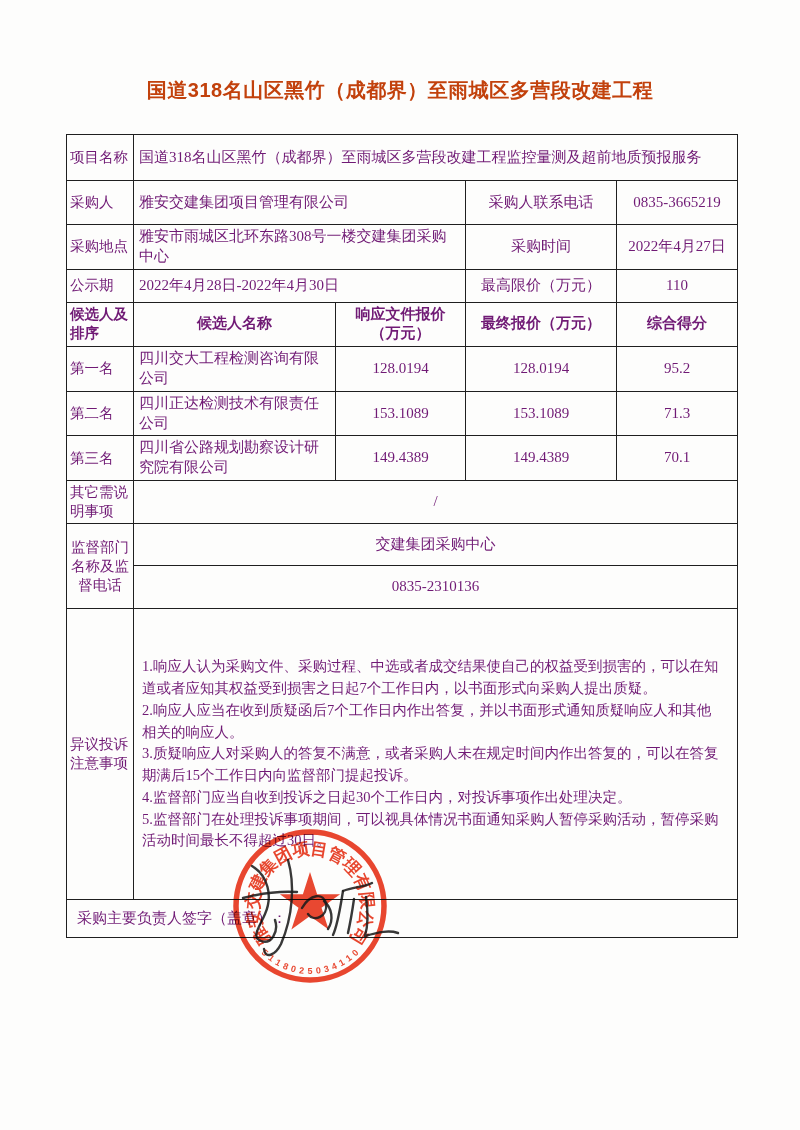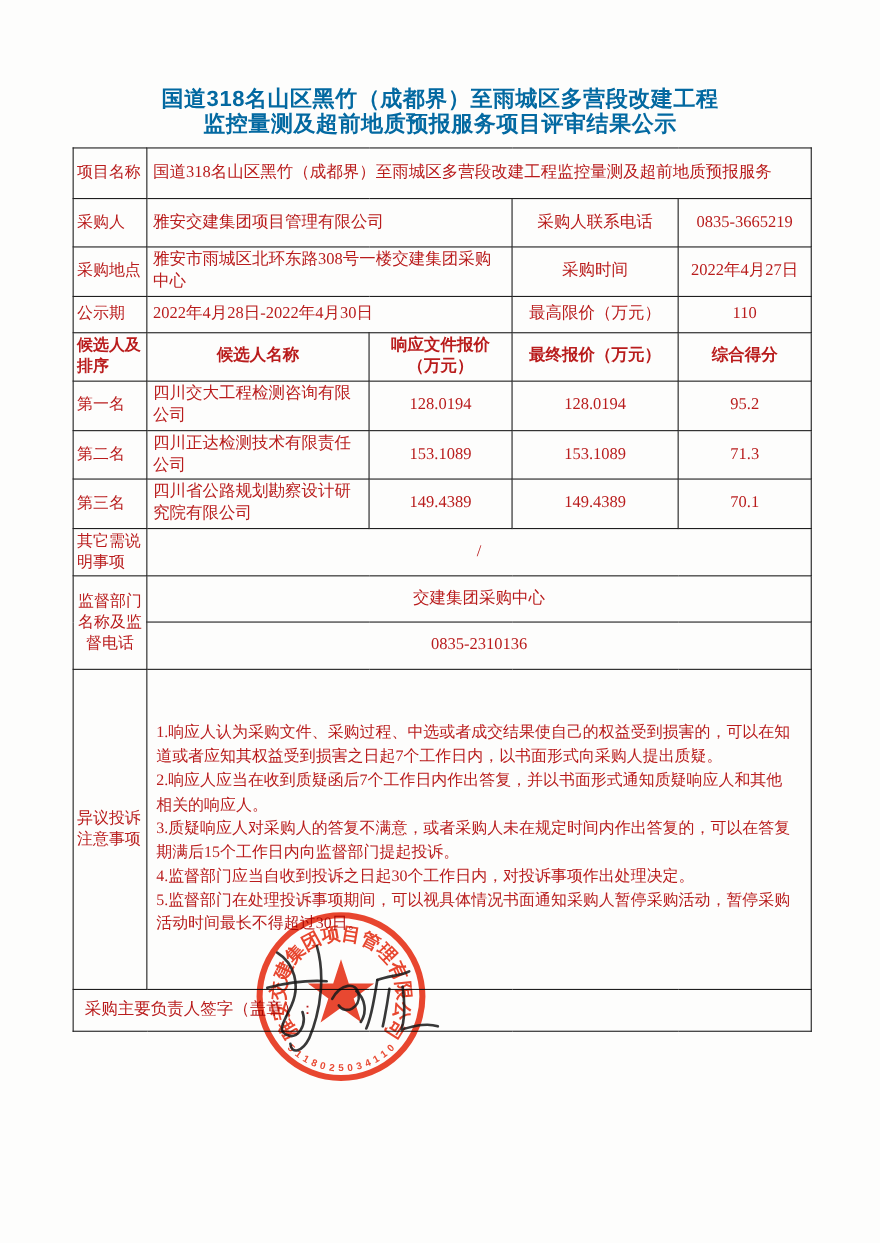--- a/index.html
+++ b/index.html
@@ -14,38 +14,38 @@
   .doc-title {
     position: absolute;
     top: 79px;
     left: 0;
     width: 100%;
     text-align: center;
     font-family: "Liberation Sans", "DejaVu Sans", sans-serif;
     font-weight: 700;
     font-size: 20px;
     line-height: 23px;
-    color: #0369a1;
+    color: #c2410c;
     letter-spacing: 0.5px;
   }
   table.announcement {
     position: absolute;
     left: 66px;
     top: 134px;
     width: 671px;
     border-collapse: collapse;
     table-layout: fixed;
   }
   td {
     border: 1.6px solid #1f1f1f;
     font-size: 15px;
     line-height: 1.32;
     padding: 2px 5px;
     vertical-align: middle;
-    color: #b91c1c;
+    color: #701a75;
     overflow: hidden;
   }
   td.lbl { font-size: 14.5px; padding: 2px 1px 2px 3px; }
   td.lbl-c { text-align: center; padding: 2px 1px; }
   td.c { text-align: center; }
   tr.r1  { height: 46px; }
   tr.r2  { height: 44px; font-family: Liberation Serif, serif; }
   tr.r3  { height: 42px; }
   tr.r4  { height: 33px; }
   tr.r5  { height: 40px; font-weight: bold; }
@@ -84,21 +84,20 @@
     stroke-linecap: round; stroke-linejoin: round; opacity: 0.88;
   }
 </style>
 </head>
 <body>
 
 <div>
 
   <div class="doc-title">
     <div>国道318名山区黑竹（成都界）至雨城区多营段改建工程</div>
-    <div>监控量测及超前地质预报服务项目评审结果公示</div>
   </div>
 
   <table class="announcement">
     <colgroup>
       <col style="width:67px">
         <col style="width:202px">
         <col style="width:130px">
         <col style="width:151px">
         <col style="width:121px">
     </colgroup>

